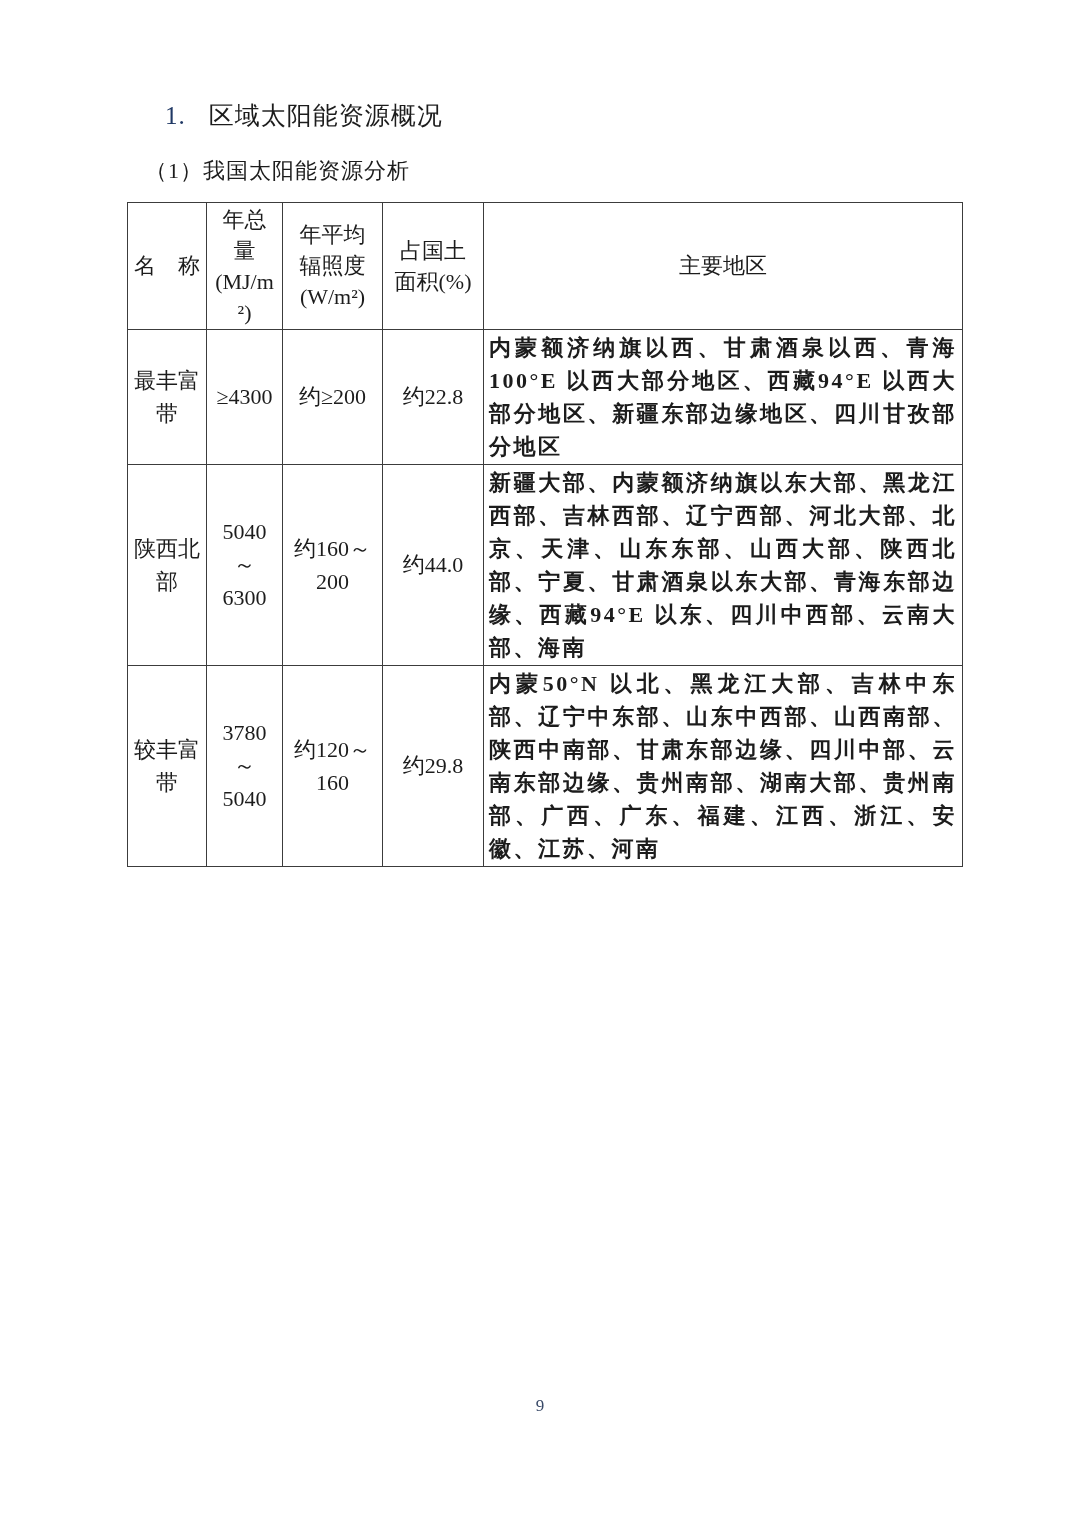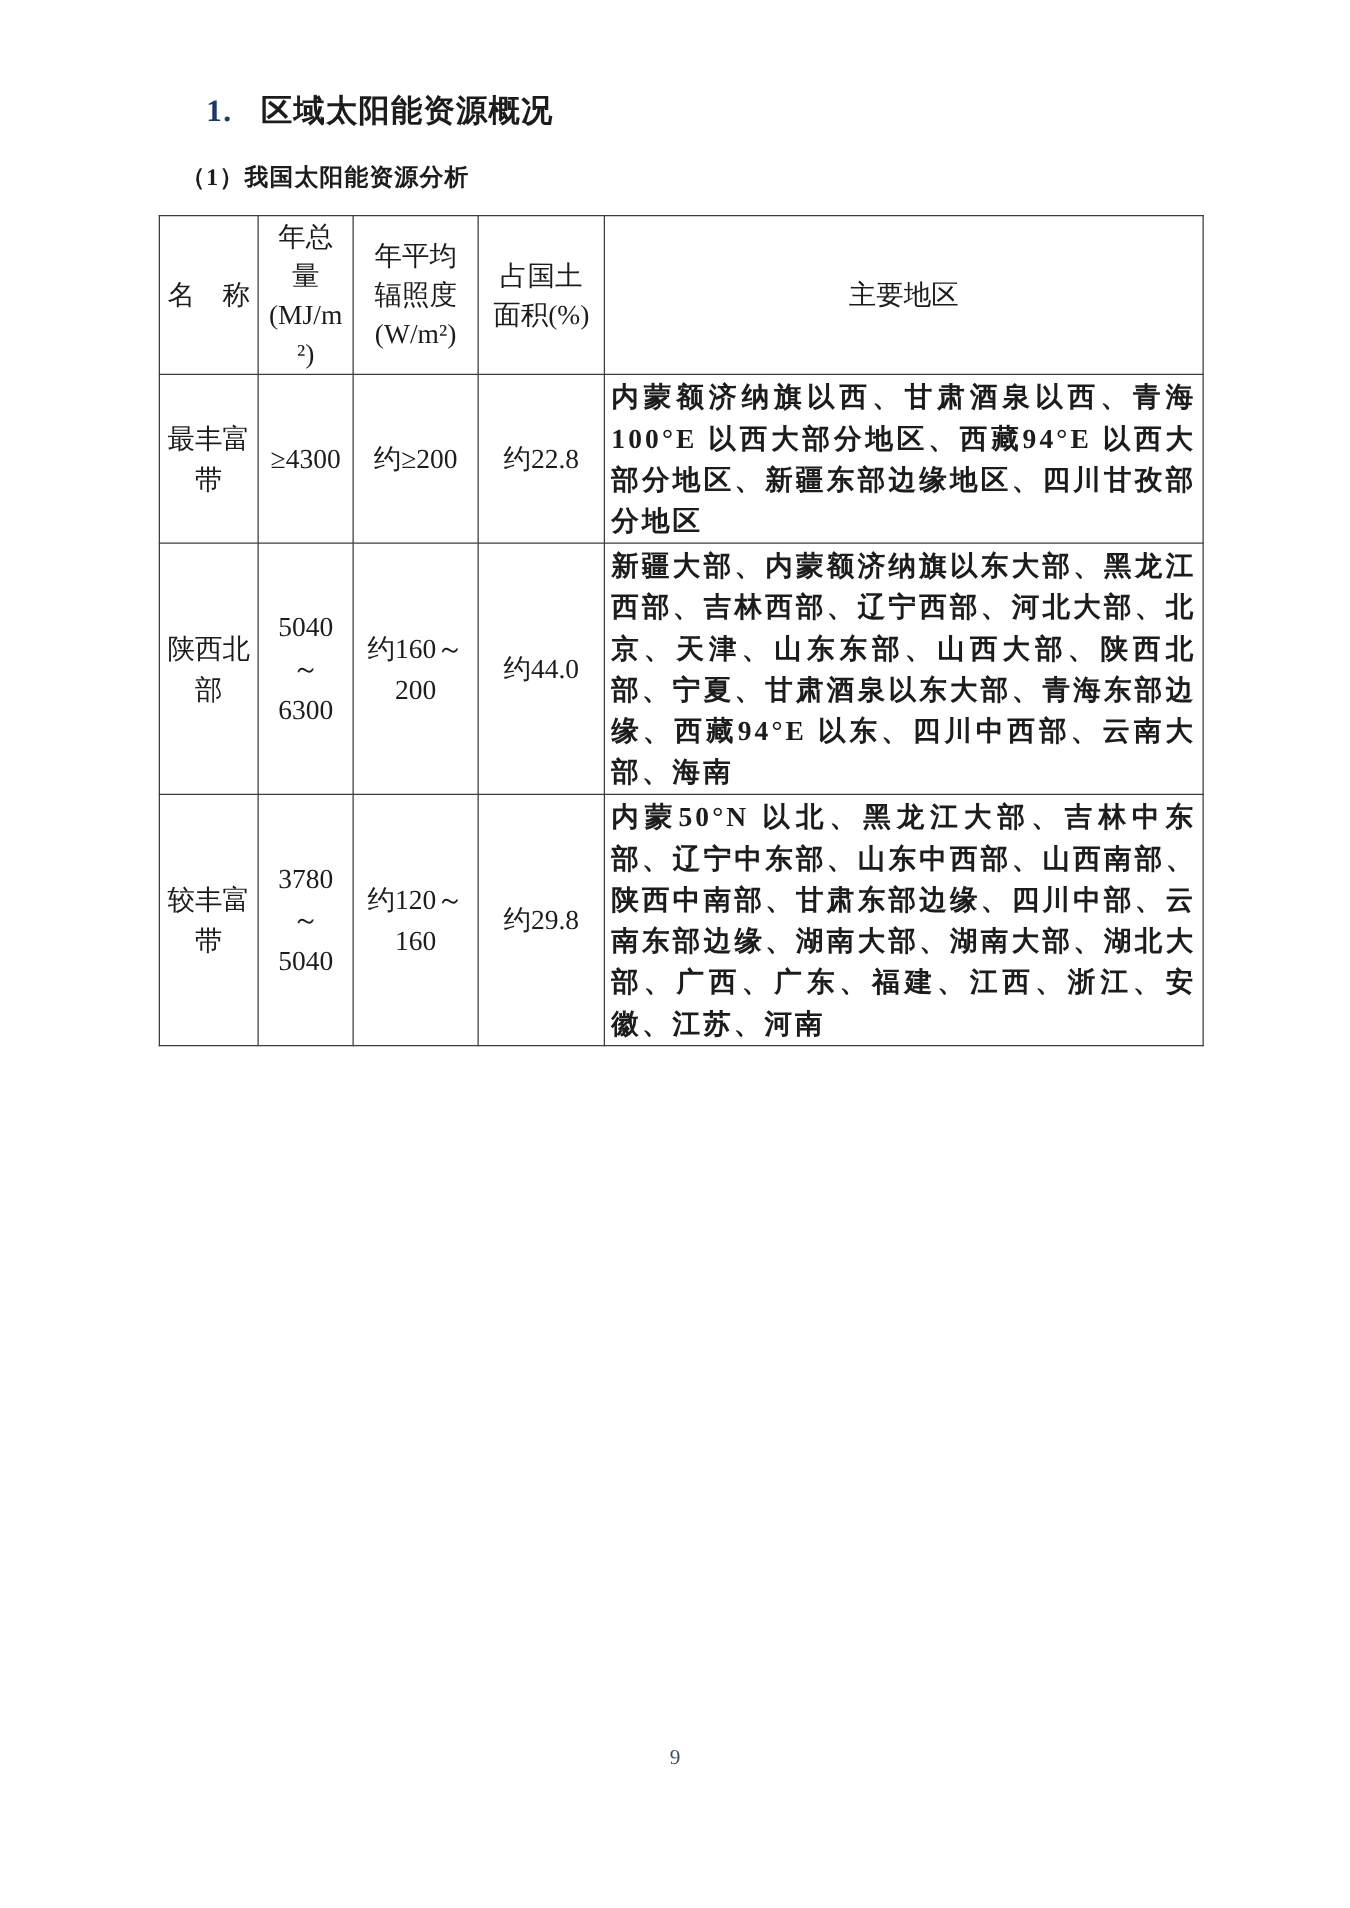--- a/index.html
+++ b/index.html
@@ -13,35 +13,35 @@
     overflow: hidden;
   }
   .content {
     position: absolute;
     left: 127px;
     top: 0;
     width: 835px;
   }
   .heading {
     margin: 0;
-    padding-top: 74px;
+    padding-top: 100px;
     padding-left: 38px;
     font-size: 25px;
-    font-weight: bold;
+    font-weight: normal;
     line-height: 1.25;
     letter-spacing: 1px;
   }
   .heading .num {
     color: #1f3864;
     margin-right: 23px;
   }
   .subheading {
     margin: 26px 0 0 18px;
-    font-size: 19px;
-    font-weight: bold;
+    font-size: 22px;
+    font-weight: normal;
     line-height: 1.3;
     letter-spacing: 1px;
   }
   .body-paragraph {
     margin: 6px 0 0 0;
     font-size: 22px;
     line-height: 48.5px;
     text-align: justify;
     text-justify: inter-character;
     text-indent: 2.2em;
@@ -149,21 +149,21 @@
           <td class="cell-land">约44.0</td>
           <td class="cell-regions">新疆大部、内蒙额济纳旗以东大部、黑龙江西部、吉林西部、辽宁西部、河北大部、北京、天津、山东东部、山西大部、陕西北部、宁夏、甘肃酒泉以东大部、青海东部边缘、西藏94°E 以东、四川中西部、云南大部、海南</td>
         </tr>
         <tr>
           <td class="cell-name">较丰富带</td>
           <td class="cell-annual">3780
 ～
 5040</td>
           <td class="cell-irradiance">约120～160</td>
           <td class="cell-land">约29.8</td>
-          <td class="cell-regions">内蒙50°N 以北、黑龙江大部、吉林中东部、辽宁中东部、山东中西部、山西南部、陕西中南部、甘肃东部边缘、四川中部、云南东部边缘、湖南大部、湖南大部、湖北大部、广西、广东、福建、江西、浙江、安徽、江苏、河南</td>
+          <td class="cell-regions">内蒙50°N 以北、黑龙江大部、吉林中东部、辽宁中东部、山东中西部、山西南部、陕西中南部、甘肃东部边缘、四川中部、云南东部边缘、贵州南部、湖南大部、贵州南部、广西、广东、福建、江西、浙江、安徽、江苏、河南</td>
         </tr>
       </tbody>
     </table>
   </div>
 
   <div class="footer">
     <span class="page-number">9</span>
   </div>
 </div>
 

